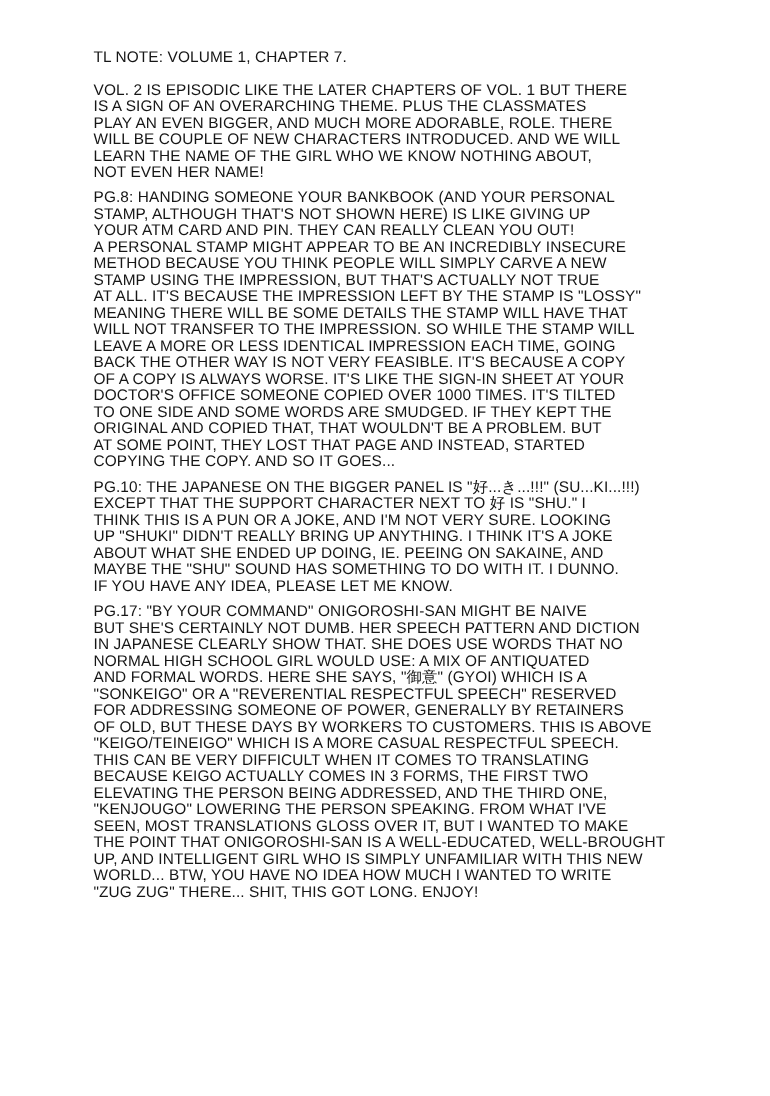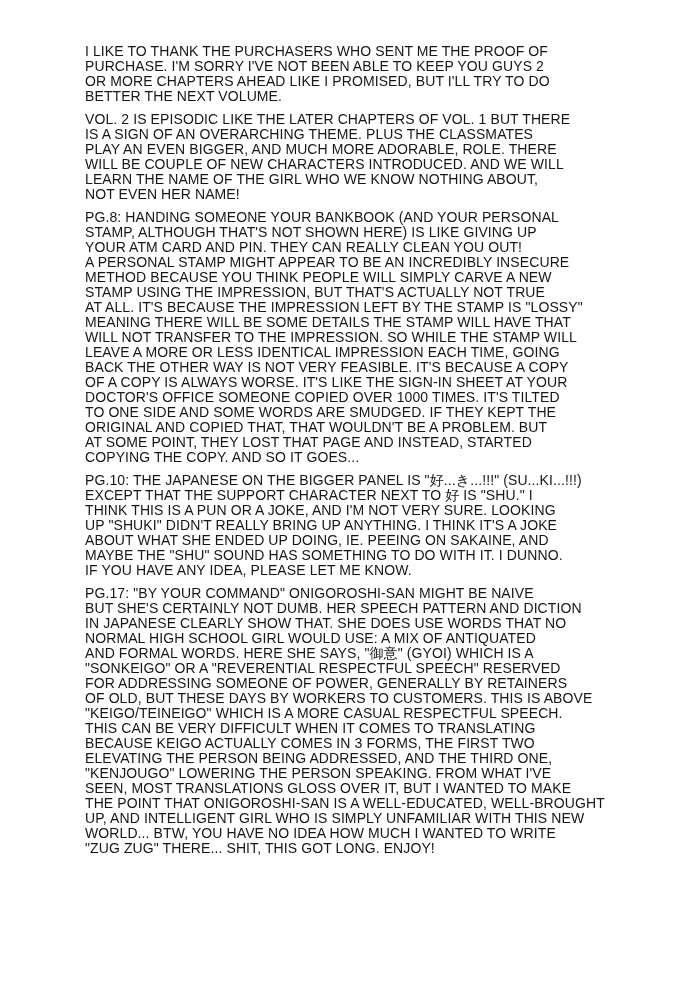--- a/index.html
+++ b/index.html
@@ -31,26 +31,23 @@
     font-weight: normal;
   }
   .tl-title {
     margin-bottom: 15px;
   }
 </style>
 </head>
 <body>
 
 <main class="page">
+  <h1 class="tl-title">TL NOTE: VOLUME 1, CHAPTER 7.</h1>
 
 
-  <p class="tl-paragraph">I LIKE TO THANK THE PURCHASERS WHO SENT ME THE PROOF OF
-PURCHASE. I'M SORRY I'VE NOT BEEN ABLE TO KEEP YOU GUYS 2
-OR MORE CHAPTERS AHEAD LIKE I PROMISED, BUT I'LL TRY TO DO
-BETTER THE NEXT VOLUME.</p>
 
   <p class="tl-paragraph">VOL. 2 IS EPISODIC LIKE THE LATER CHAPTERS OF VOL. 1 BUT THERE
 IS A SIGN OF AN OVERARCHING THEME. PLUS THE CLASSMATES
 PLAY AN EVEN BIGGER, AND MUCH MORE ADORABLE, ROLE. THERE
 WILL BE COUPLE OF NEW CHARACTERS INTRODUCED. AND WE WILL
 LEARN THE NAME OF THE GIRL WHO WE KNOW NOTHING ABOUT,
 NOT EVEN HER NAME!</p>
 
   <p class="tl-paragraph">PG.8: HANDING SOMEONE YOUR BANKBOOK (AND YOUR PERSONAL
 STAMP, ALTHOUGH THAT'S NOT SHOWN HERE) IS LIKE GIVING UP

